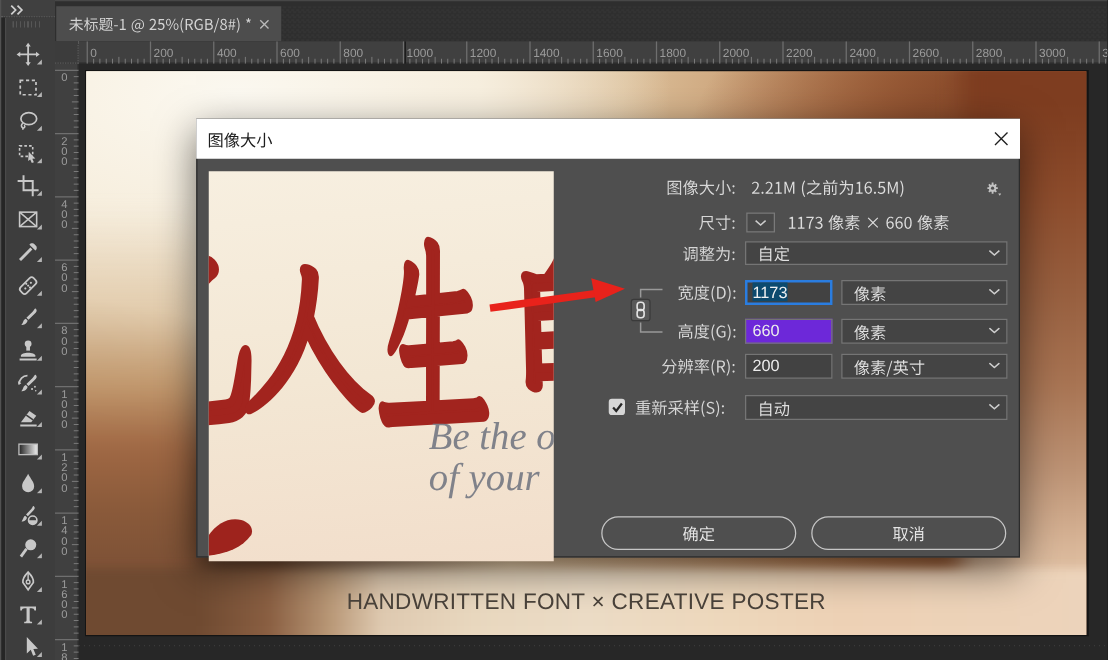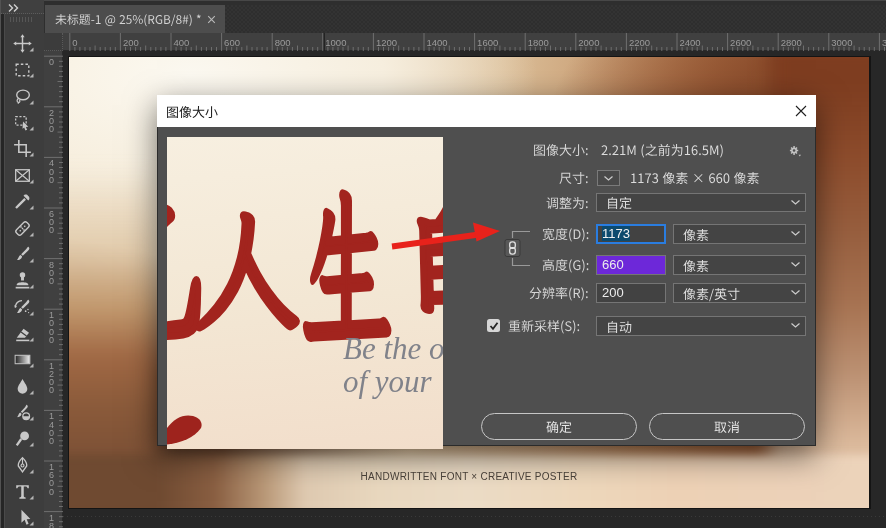--- a/index.html
+++ b/index.html
@@ -514,21 +514,21 @@
 <div class="abs" style="left:67.5px;top:55.8px;width:803px;height:453.5px;background:#141414;padding:1.5px">
 <div style="position:relative;width:800px;height:450.5px;overflow:hidden;background:
 radial-gradient(64% 58% at 15% 4%, #fcf9f1 0%, #f7efdf 38%, rgba(247,239,223,0) 68%),
 radial-gradient(60% 65% at 104% 18%, #7a3d1f 0%, #8d4f2e 38%, rgba(141,79,46,0) 74%),
 radial-gradient(70% 68% at -12% 92%, #4e3422 0%, #6b4730 45%, rgba(107,71,48,0) 78%),
 radial-gradient(60% 40% at 58% 112%, #f5ddc2 0%, rgba(245,221,194,0) 72%),
 linear-gradient(103deg, #f2e7d4 22%, #dcc09a 48%, #b97f52 72%, #95532f 94%)">
 <div style="position:absolute;right:-35px;top:-15px;width:135px;height:500px;background:linear-gradient(180deg,#7e3d20 9%,#8d4c2c 23%,#986040 39%,#a87453 53%,#bd9375 67%,#d9b698 79%,#ecd2b8 91%,#f2ded1 100%);filter:blur(9px)"></div>
 <div style="position:absolute;left:-35px;top:95px;width:125px;height:380px;background:linear-gradient(180deg,rgba(240,230,210,0) 4%,rgba(221,195,160,.8) 27%,rgba(196,154,110,.95) 41%,#a06844 54%,#8a5a3a 67%,#7d5136 80%,#6f4a31 100%);filter:blur(9px)"></div>
 <div style="position:absolute;left:-10px;top:398px;width:820px;height:60px;background:linear-gradient(90deg,#6f4a31 12%,#8a5f42 19%,#b99877 25%,#dfcab1 30%,#e9d8bf 39%,#ecdcc6 50%,#eed8bc 64%,#eed2b6 75%,#ecd3bb 100%);filter:blur(4px)"></div>
-<div style="position:absolute;left:0;top:405px;width:800px;height:35px;text-align:center;font-size:10px;letter-spacing:0.25px;color:#4b433b;font-family:'Liberation Sans';padding-top:9px">HANDWRITTEN FONT × CREATIVE POSTER</div>
+<div style="position:absolute;left:0;top:405px;width:800px;height:35px;text-align:center;font-size:18px;letter-spacing:0.25px;color:#4b433b;font-family:'Liberation Sans';padding-top:9px">HANDWRITTEN FONT × CREATIVE POSTER</div>
 </div>
   </div>
 <div class="abs" style="left:63px;top:515.5px;width:823px;height:1px;background:repeating-linear-gradient(90deg,#3a3a3a 0 1px,transparent 1px 4px)"></div>
 <div class="abs" style="left:157px;top:95px;width:659px;height:351px;background:#4f4f4f;border:1px solid #2b2b2b;box-shadow:0 10px 30px rgba(0,0,0,.55)"></div>
 <div class="abs" style="left:157px;top:95px;width:659px;height:31.5px;background:#ffffff"></div>
 <div style="position:absolute;left:166.0px;top:103.5px;"><svg width="52" height="18" viewBox="0 0 52 18">
       <path transform="translate(0.00,13.00) scale(0.013000,-0.013000)" d="M375.0 279.0C455.0 262.0 557.0 227.0 613.0 199.0L644.0 250.0C588.0 276.0 487.0 309.0 407.0 325.0ZM275.0 152.0C413.0 135.0 586.0 95.0 682.0 61.0L715.0 117.0C618.0 149.0 445.0 188.0 310.0 203.0ZM84.0 796.0V-80.0H156.0V-38.0H842.0V-80.0H917.0V796.0ZM156.0 29.0V728.0H842.0V29.0ZM414.0 708.0C364.0 626.0 278.0 548.0 192.0 497.0C208.0 487.0 234.0 464.0 245.0 452.0C275.0 472.0 306.0 496.0 337.0 523.0C367.0 491.0 404.0 461.0 444.0 434.0C359.0 394.0 263.0 364.0 174.0 346.0C187.0 332.0 203.0 303.0 210.0 285.0C308.0 308.0 413.0 345.0 508.0 396.0C591.0 351.0 686.0 317.0 781.0 296.0C790.0 314.0 809.0 340.0 823.0 353.0C735.0 369.0 647.0 396.0 569.0 432.0C644.0 481.0 707.0 538.0 749.0 606.0L706.0 631.0L695.0 628.0H436.0C451.0 647.0 465.0 666.0 477.0 686.0ZM378.0 563.0 385.0 570.0H644.0C608.0 531.0 560.0 496.0 506.0 465.0C455.0 494.0 411.0 527.0 378.0 563.0Z" fill="#1e1e1e"></path>
       <path transform="translate(13.00,13.00) scale(0.013000,-0.013000)" d="M486.0 710.0H666.0C649.0 681.0 628.0 651.0 607.0 629.0H420.0C444.0 656.0 466.0 683.0 486.0 710.0ZM487.0 839.0C445.0 755.0 366.0 649.0 256.0 571.0C272.0 561.0 294.0 539.0 305.0 523.0C324.0 537.0 341.0 552.0 358.0 567.0V413.0H513.0C465.0 371.0 394.0 329.0 287.0 296.0C303.0 283.0 321.0 262.0 330.0 249.0C420.0 278.0 486.0 313.0 534.0 350.0C550.0 335.0 564.0 320.0 577.0 303.0C509.0 242.0 384.0 180.0 287.0 151.0C301.0 139.0 319.0 117.0 329.0 102.0C417.0 134.0 530.0 197.0 604.0 260.0C614.0 241.0 622.0 222.0 628.0 204.0C549.0 123.0 402.0 46.0 278.0 10.0C292.0 -3.0 311.0 -27.0 322.0 -44.0C430.0 -7.0 555.0 63.0 642.0 141.0C651.0 78.0 640.0 24.0 618.0 3.0C604.0 -14.0 589.0 -16.0 569.0 -16.0C552.0 -16.0 529.0 -15.0 503.0 -12.0C514.0 -31.0 520.0 -60.0 521.0 -77.0C544.0 -79.0 566.0 -79.0 584.0 -79.0C619.0 -79.0 645.0 -72.0 670.0 -45.0C713.0 -4.0 727.0 104.0 694.0 209.0L743.0 232.0C779.0 123.0 841.0 28.0 921.0 -23.0C932.0 -5.0 954.0 21.0 970.0 34.0C893.0 76.0 831.0 162.0 798.0 259.0C837.0 279.0 876.0 301.0 909.0 322.0L858.0 370.0C812.0 337.0 738.0 292.0 675.0 260.0C653.0 307.0 621.0 352.0 577.0 387.0L600.0 413.0H898.0V629.0H685.0C714.0 664.0 743.0 703.0 765.0 741.0L721.0 773.0L707.0 769.0H526.0L559.0 826.0ZM425.0 571.0H603.0C598.0 542.0 588.0 507.0 563.0 470.0H425.0ZM665.0 571.0H829.0V470.0H637.0C655.0 507.0 663.0 542.0 665.0 571.0ZM262.0 836.0C209.0 685.0 122.0 535.0 29.0 437.0C43.0 420.0 65.0 381.0 72.0 363.0C102.0 395.0 131.0 433.0 159.0 473.0V-77.0H230.0V588.0C270.0 660.0 305.0 738.0 333.0 815.0Z" fill="#1e1e1e"></path>
       <path transform="translate(26.00,13.00) scale(0.013000,-0.013000)" d="M461.0 839.0C460.0 760.0 461.0 659.0 446.0 553.0H62.0V476.0H433.0C393.0 286.0 293.0 92.0 43.0 -16.0C64.0 -32.0 88.0 -59.0 100.0 -78.0C344.0 34.0 452.0 226.0 501.0 419.0C579.0 191.0 708.0 14.0 902.0 -78.0C915.0 -56.0 939.0 -25.0 958.0 -8.0C764.0 73.0 633.0 255.0 563.0 476.0H942.0V553.0H526.0C540.0 658.0 541.0 758.0 542.0 839.0Z" fill="#1e1e1e"></path>
       <path transform="translate(39.00,13.00) scale(0.013000,-0.013000)" d="M464.0 826.0V24.0C464.0 4.0 456.0 -2.0 436.0 -3.0C415.0 -4.0 343.0 -5.0 270.0 -2.0C282.0 -23.0 296.0 -59.0 301.0 -80.0C395.0 -81.0 457.0 -79.0 494.0 -66.0C530.0 -54.0 545.0 -31.0 545.0 24.0V826.0ZM705.0 571.0C791.0 427.0 872.0 240.0 895.0 121.0L976.0 154.0C950.0 274.0 865.0 458.0 777.0 598.0ZM202.0 591.0C177.0 457.0 121.0 284.0 32.0 178.0C53.0 169.0 86.0 151.0 103.0 138.0C194.0 249.0 253.0 430.0 286.0 577.0Z" fill="#1e1e1e"></path>

